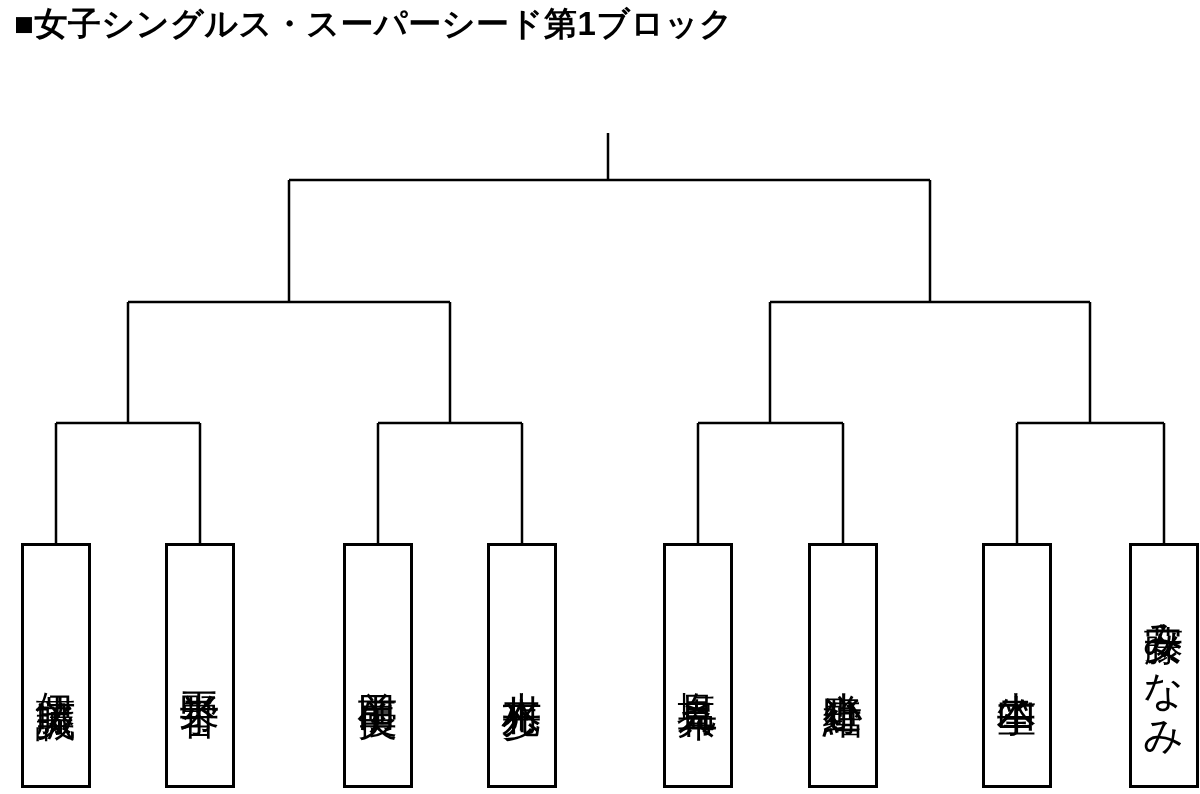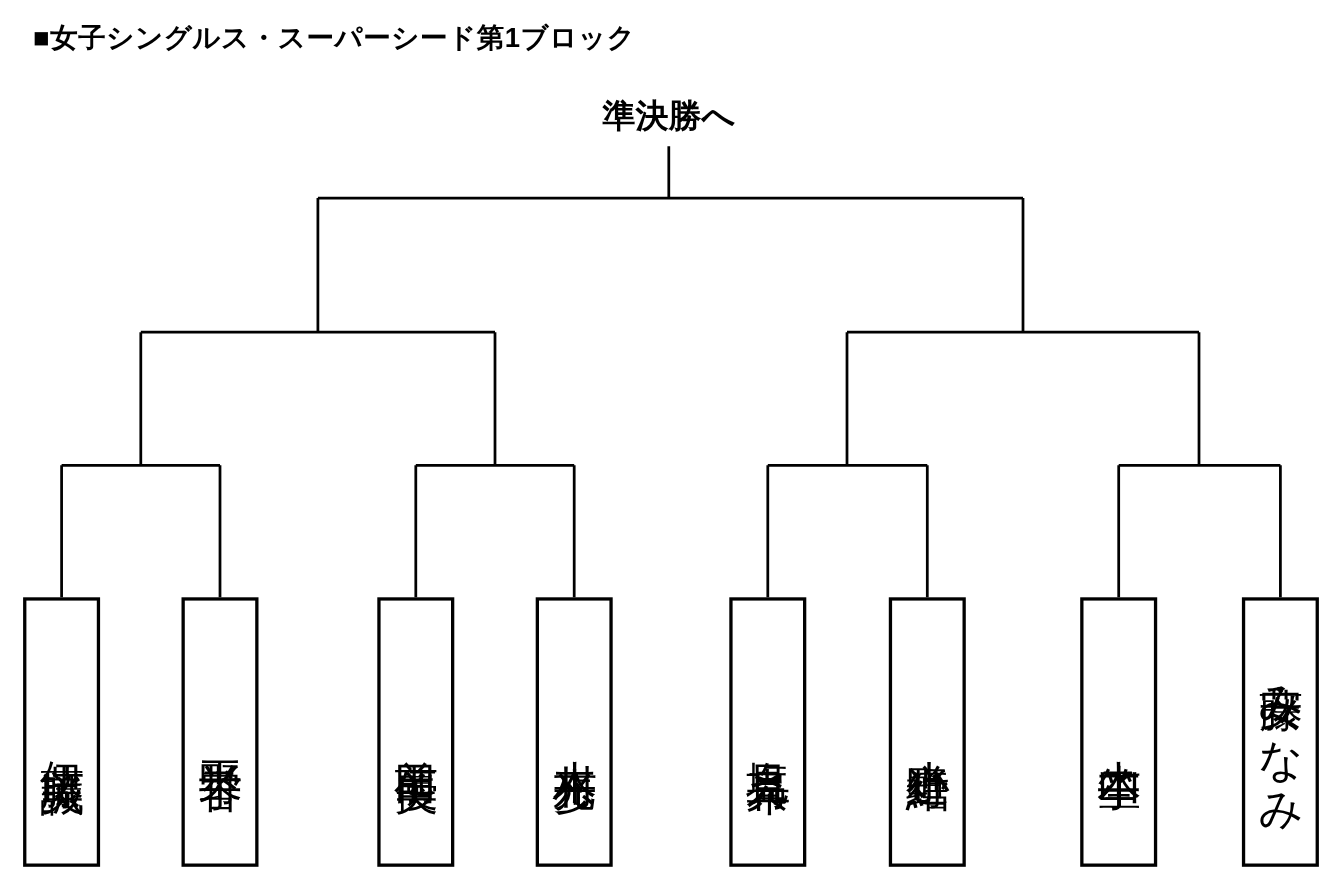--- a/index.html
+++ b/index.html
@@ -9,22 +9,22 @@
     height: 794px;
     background: #ffffff;
     color: #000000;
     font-family: "Liberation Sans", sans-serif;
     overflow: hidden;
   }
   .title {
     position: absolute;
     left: 14px;
     top: 2px;
-    margin: 16px;
-    font-size: 25px;
+    margin: 0;
+    font-size: 33px;
     font-weight: bold;
     letter-spacing: 0.5px;
     white-space: nowrap;
   }
   .semi-label {
     position: absolute;
     left: 608px;
     top: 85px;
     transform: translateX(-50%);
     font-size: 30px;
@@ -69,21 +69,20 @@
   .pb-6 { left: 982px; }
   .pb-7 { left: 1129px; }
 </style>
 </head>
 <body>
 
 <div class="page">
 
   <h1 class="title">■女子シングルス・スーパーシード第1ブロック</h1>
 
-  <div class="semi-label">準決勝へ</div>
 
   <svg class="lines" viewBox="0 0 1200 794" xmlns="http://www.w3.org/2000/svg" aria-hidden="true">
     <path d="M608 133 V180
              M289 180 H930
              M289 180 V302
              M930 180 V302
              M128 302 H450
              M770 302 H1090
              M128 302 V423
              M450 302 V423

